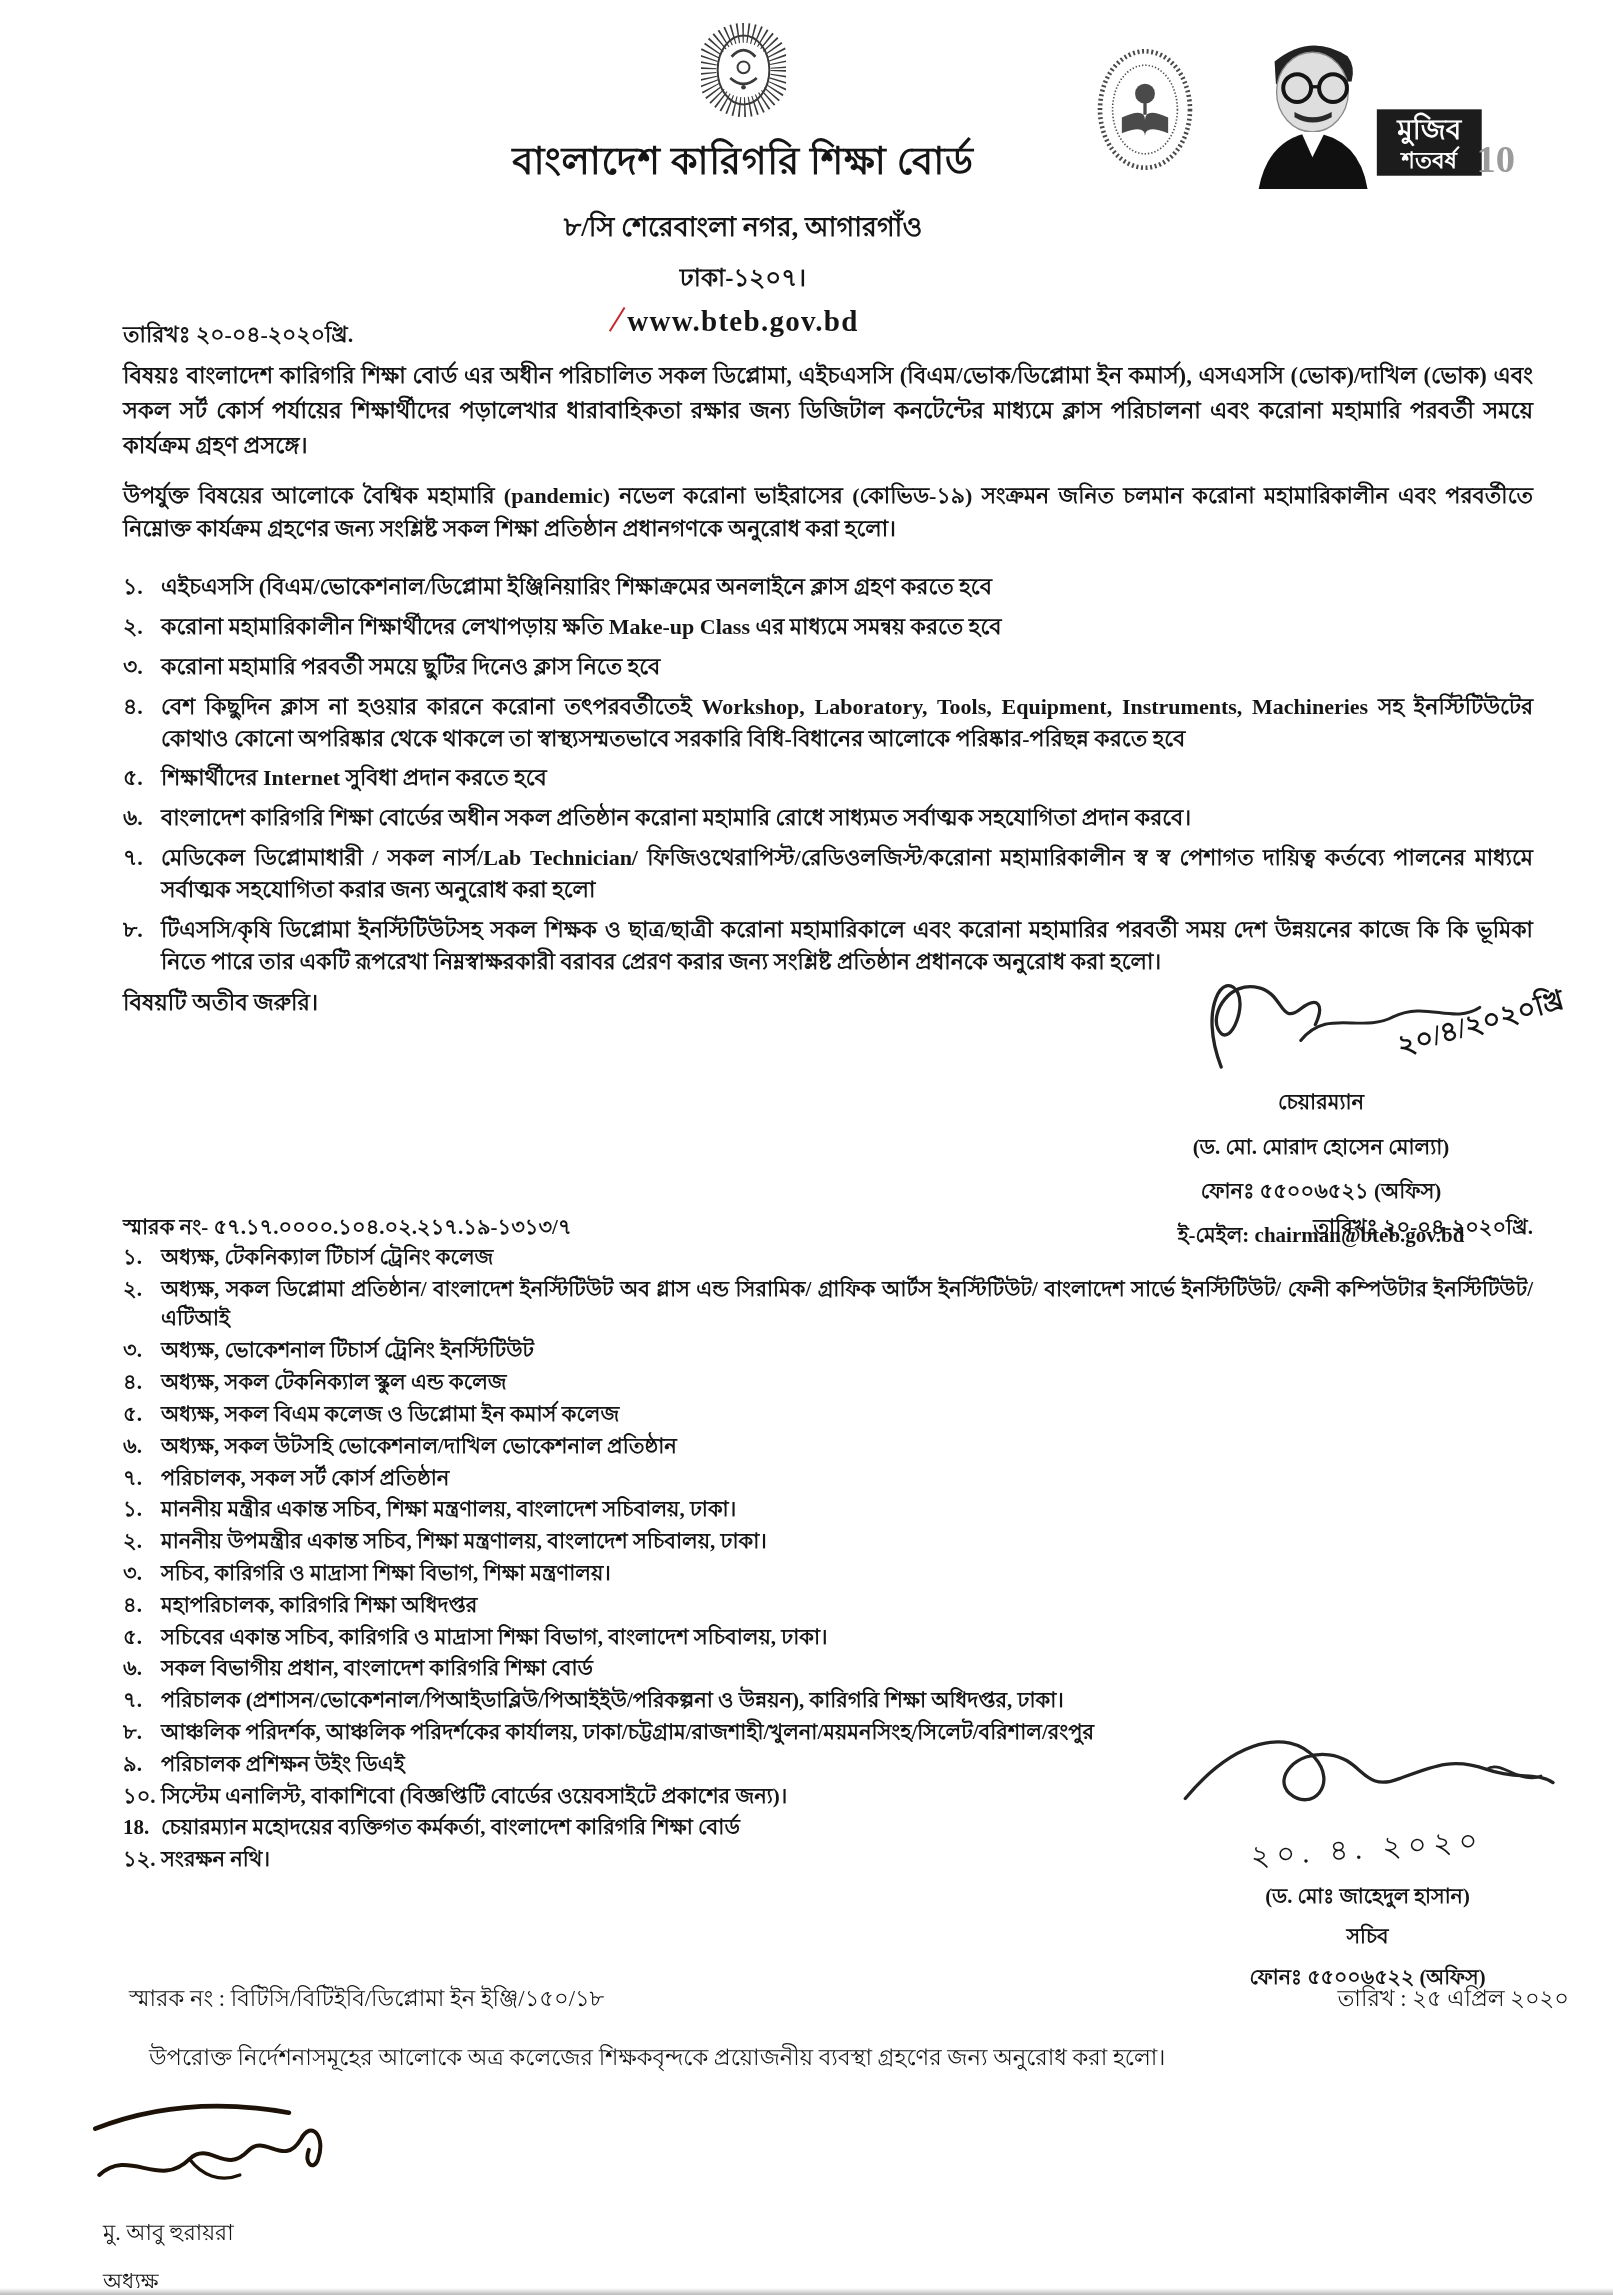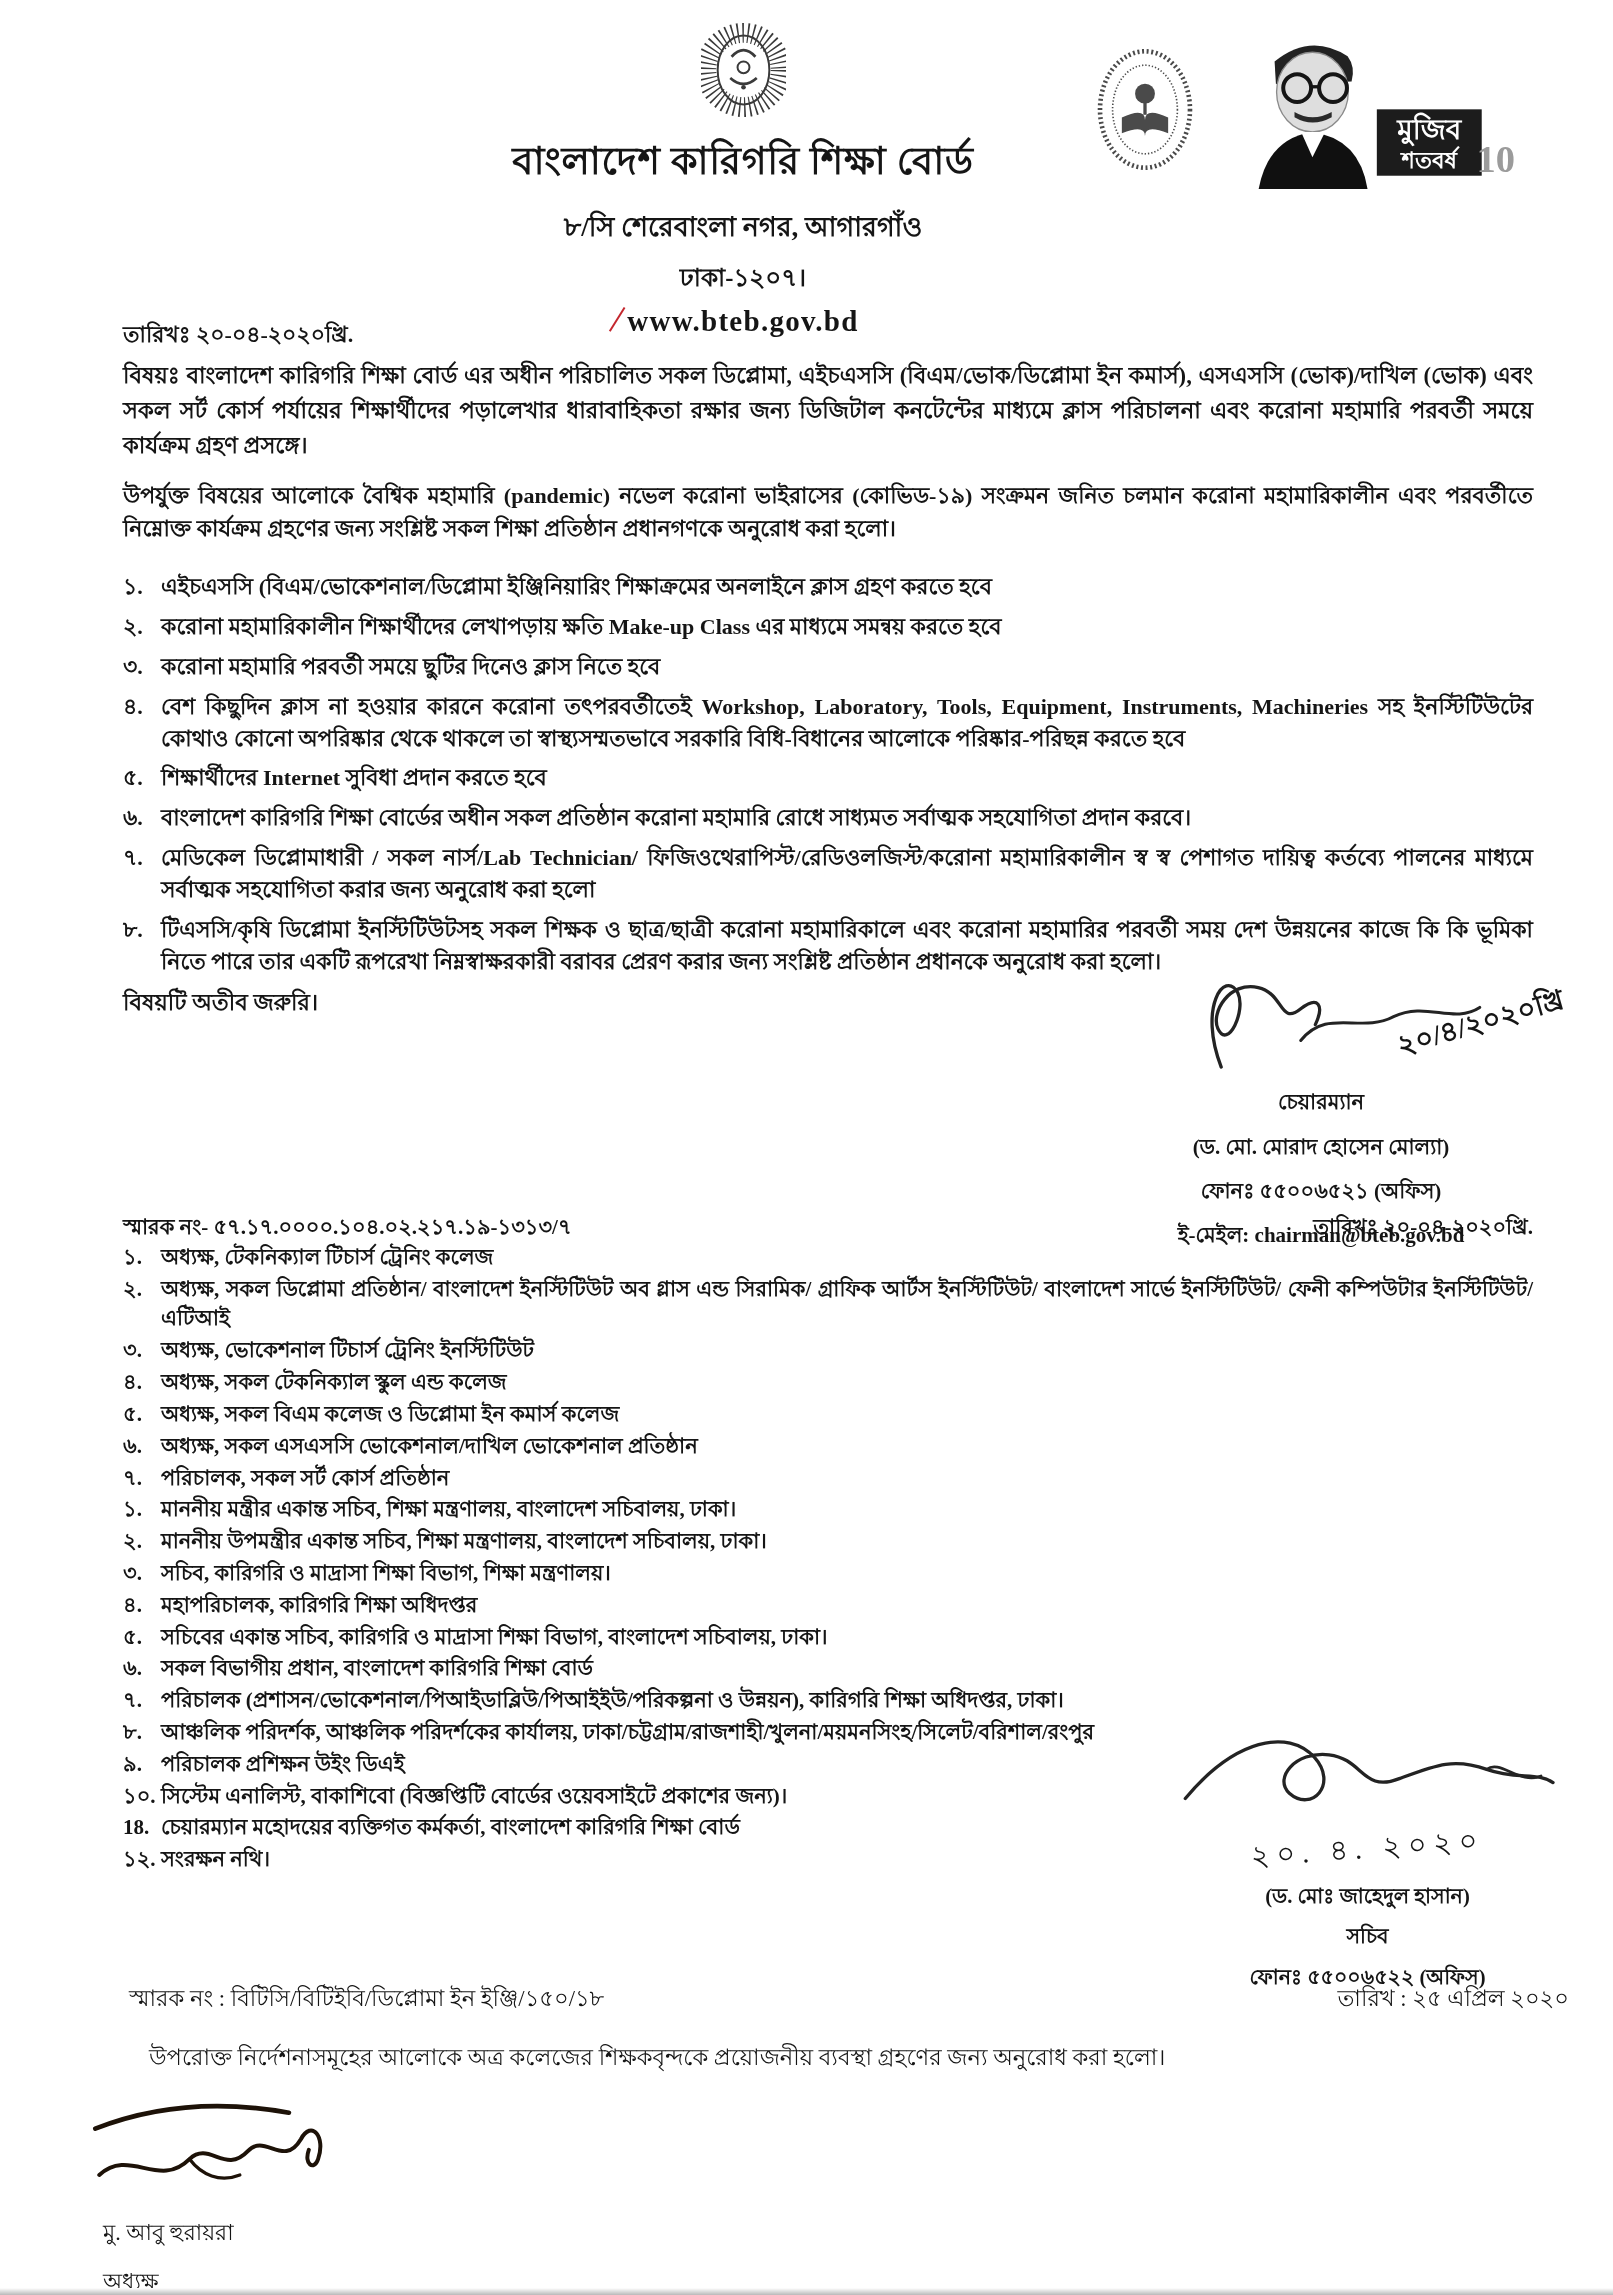--- a/index.html
+++ b/index.html
@@ -190,21 +190,21 @@
       <div class="li">
         <span class="num">৪.</span>
         <span class="txt">অধ্যক্ষ, সকল টেকনিক্যাল স্কুল এন্ড কলেজ</span>
       </div>
       <div class="li">
         <span class="num">৫.</span>
         <span class="txt">অধ্যক্ষ, সকল বিএম কলেজ ও ডিপ্লোমা ইন কমার্স কলেজ</span>
       </div>
       <div class="li">
         <span class="num">৬.</span>
-        <span class="txt">অধ্যক্ষ, সকল এসএসসি ভোকেশনাল/দাখিল ভোকেশনাল প্রতিষ্ঠান</span>
+        <span class="txt">অধ্যক্ষ, সকল উটসহি ভোকেশনাল/দাখিল ভোকেশনাল প্রতিষ্ঠান</span>
       </div>
       <div class="li">
         <span class="num">৭.</span>
         <span class="txt">পরিচালক, সকল সর্ট কোর্স প্রতিষ্ঠান</span>
       </div>
     </div>
     <div class="tight">
       <div class="li">
         <span class="num">১.</span>
         <span class="txt">মাননীয় মন্ত্রীর একান্ত সচিব, শিক্ষা মন্ত্রণালয়, বাংলাদেশ সচিবালয়, ঢাকা।</span>

